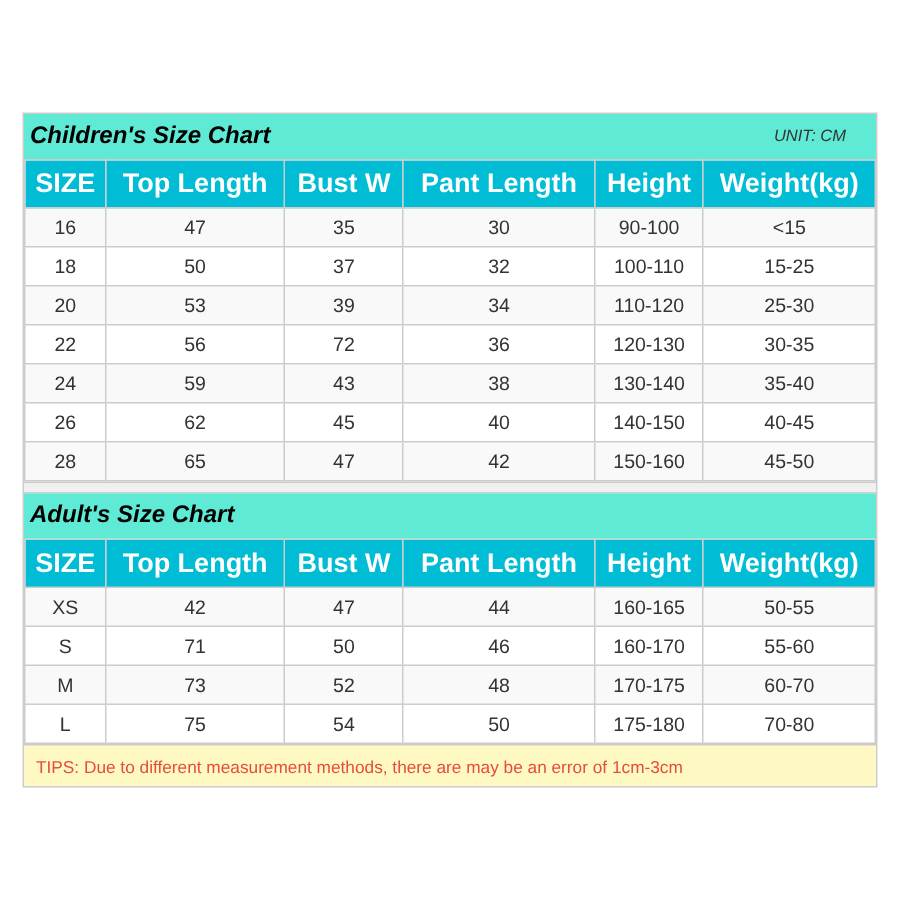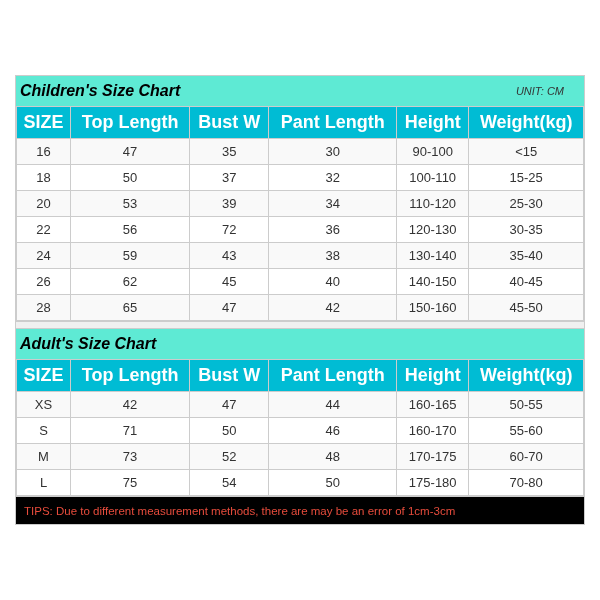--- a/index.html
+++ b/index.html
@@ -62,21 +62,21 @@
     tbody td {
       color: #333;
     }
     .divider-row {
       height: 8px;
       background: #f0f0f0;
       border-top: 1px solid #ccc;
       border-bottom: 1px solid #ccc;
     }
     .tips-row {
-      background: #000000;
+      background: #fef9c3;
       padding: 6px 8px;
       border-top: 1px solid #ccc;
     }
     .tips-row span {
       color: #e74c3c;
       font-size: 11.5px;
     }
   </style>
 </head>
 <body>

